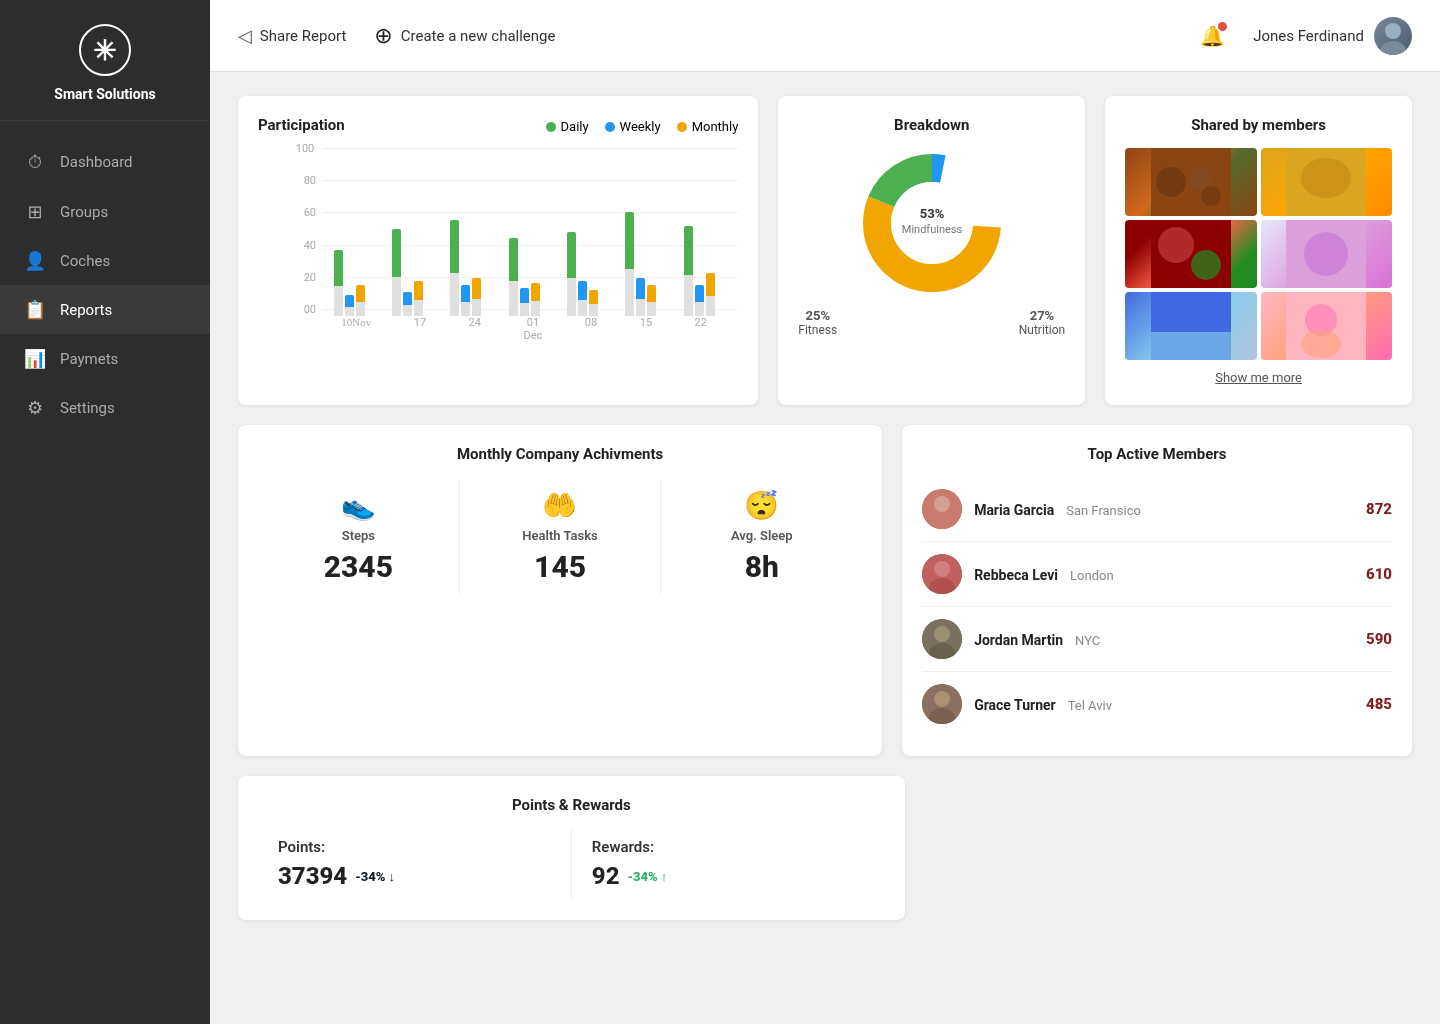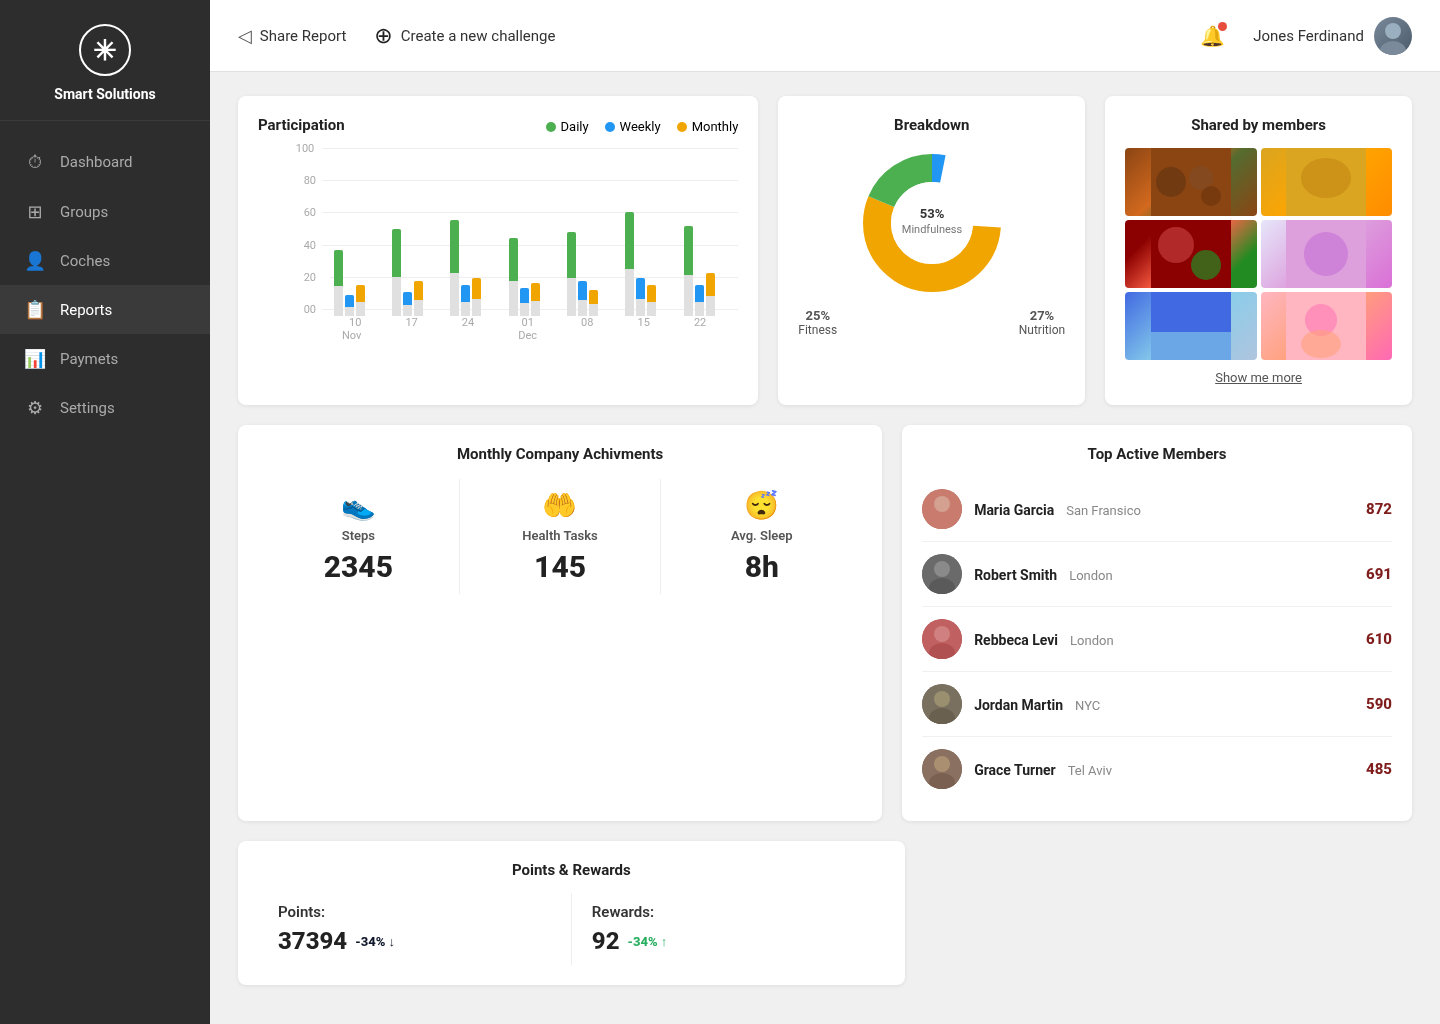--- a/index.html
+++ b/index.html
@@ -397,21 +397,21 @@
       </div>
       <div style="width:9px;height:31.32px;background:#e0e0e0;border-radius:2px 2px 0 0;">
         <div style="width:100%;height:17.226000000000003px;background:#2196f3;border-radius:2px 2px 0 0;"></div>
       </div>
       <div style="width:9px;height:43.5px;background:#e0e0e0;border-radius:2px 2px 0 0;">
         <div style="width:100%;height:23.925px;background:#f0a500;border-radius:2px 2px 0 0;"></div>
       </div>
     </div>
             </div>
             <div style="position: absolute; bottom: 0px; left: 62px; right: 10px; display: flex; justify-content: space-around;">
-              <div style="display: flex; flex-direction: column; align-items: flex-end; font-size: 11px; color: rgb(170, 170, 170);">
+              <div style="display: flex; align-items: flex-start; font-size: 11px; color: rgb(170, 170, 170); font-family: Liberation Serif, serif;">
                 <span>10</span>
                 <span>Nov</span>
               </div>
               <div style="display: flex; flex-direction: column; align-items: center; font-size: 11px; color: rgb(170, 170, 170);">
                 <span>17</span>
                 <span>&nbsp;</span>
               </div>
               <div style="display: flex; flex-direction: column; align-items: center; font-size: 11px; color: rgb(170, 170, 170);">
                 <span>24</span>
                 <span>&nbsp;</span>
@@ -552,34 +552,20 @@
                   <ellipse cx="20" cy="34" rx="13" ry="10" fill="#c97b6d"></ellipse>
                 </svg>
       </div>
       <div class="member-info">
         <span class="member-name">Maria Garcia</span>
         <span class="member-location">San Fransico</span>
       </div>
       <div class="member-score">872</div>
     </div>
             <div class="member-row">
-      <div class="member-avatar av-robert">
-        <svg width="40" height="40" viewBox="0 0 40 40">
-                  <circle cx="20" cy="20" r="20" fill="#6a6a6a"></circle>
-                  <circle cx="20" cy="15" r="8" fill="#8a8a8a"></circle>
-                  <ellipse cx="20" cy="34" rx="13" ry="10" fill="#5a5a5a"></ellipse>
-                </svg>
-      </div>
-      <div class="member-info">
-        <span class="member-name">Robert Smith</span>
-        <span class="member-location">London</span>
-      </div>
-      <div class="member-score">691</div>
-    </div>
-            <div class="member-row">
       <div class="member-avatar av-rebbeca">
         <svg width="40" height="40" viewBox="0 0 40 40">
                   <circle cx="20" cy="20" r="20" fill="#c06060"></circle>
                   <circle cx="20" cy="15" r="8" fill="#d08080"></circle>
                   <ellipse cx="20" cy="34" rx="13" ry="10" fill="#b05050"></ellipse>
                 </svg>
       </div>
       <div class="member-info">
         <span class="member-name">Rebbeca Levi</span>
         <span class="member-location">London</span>

